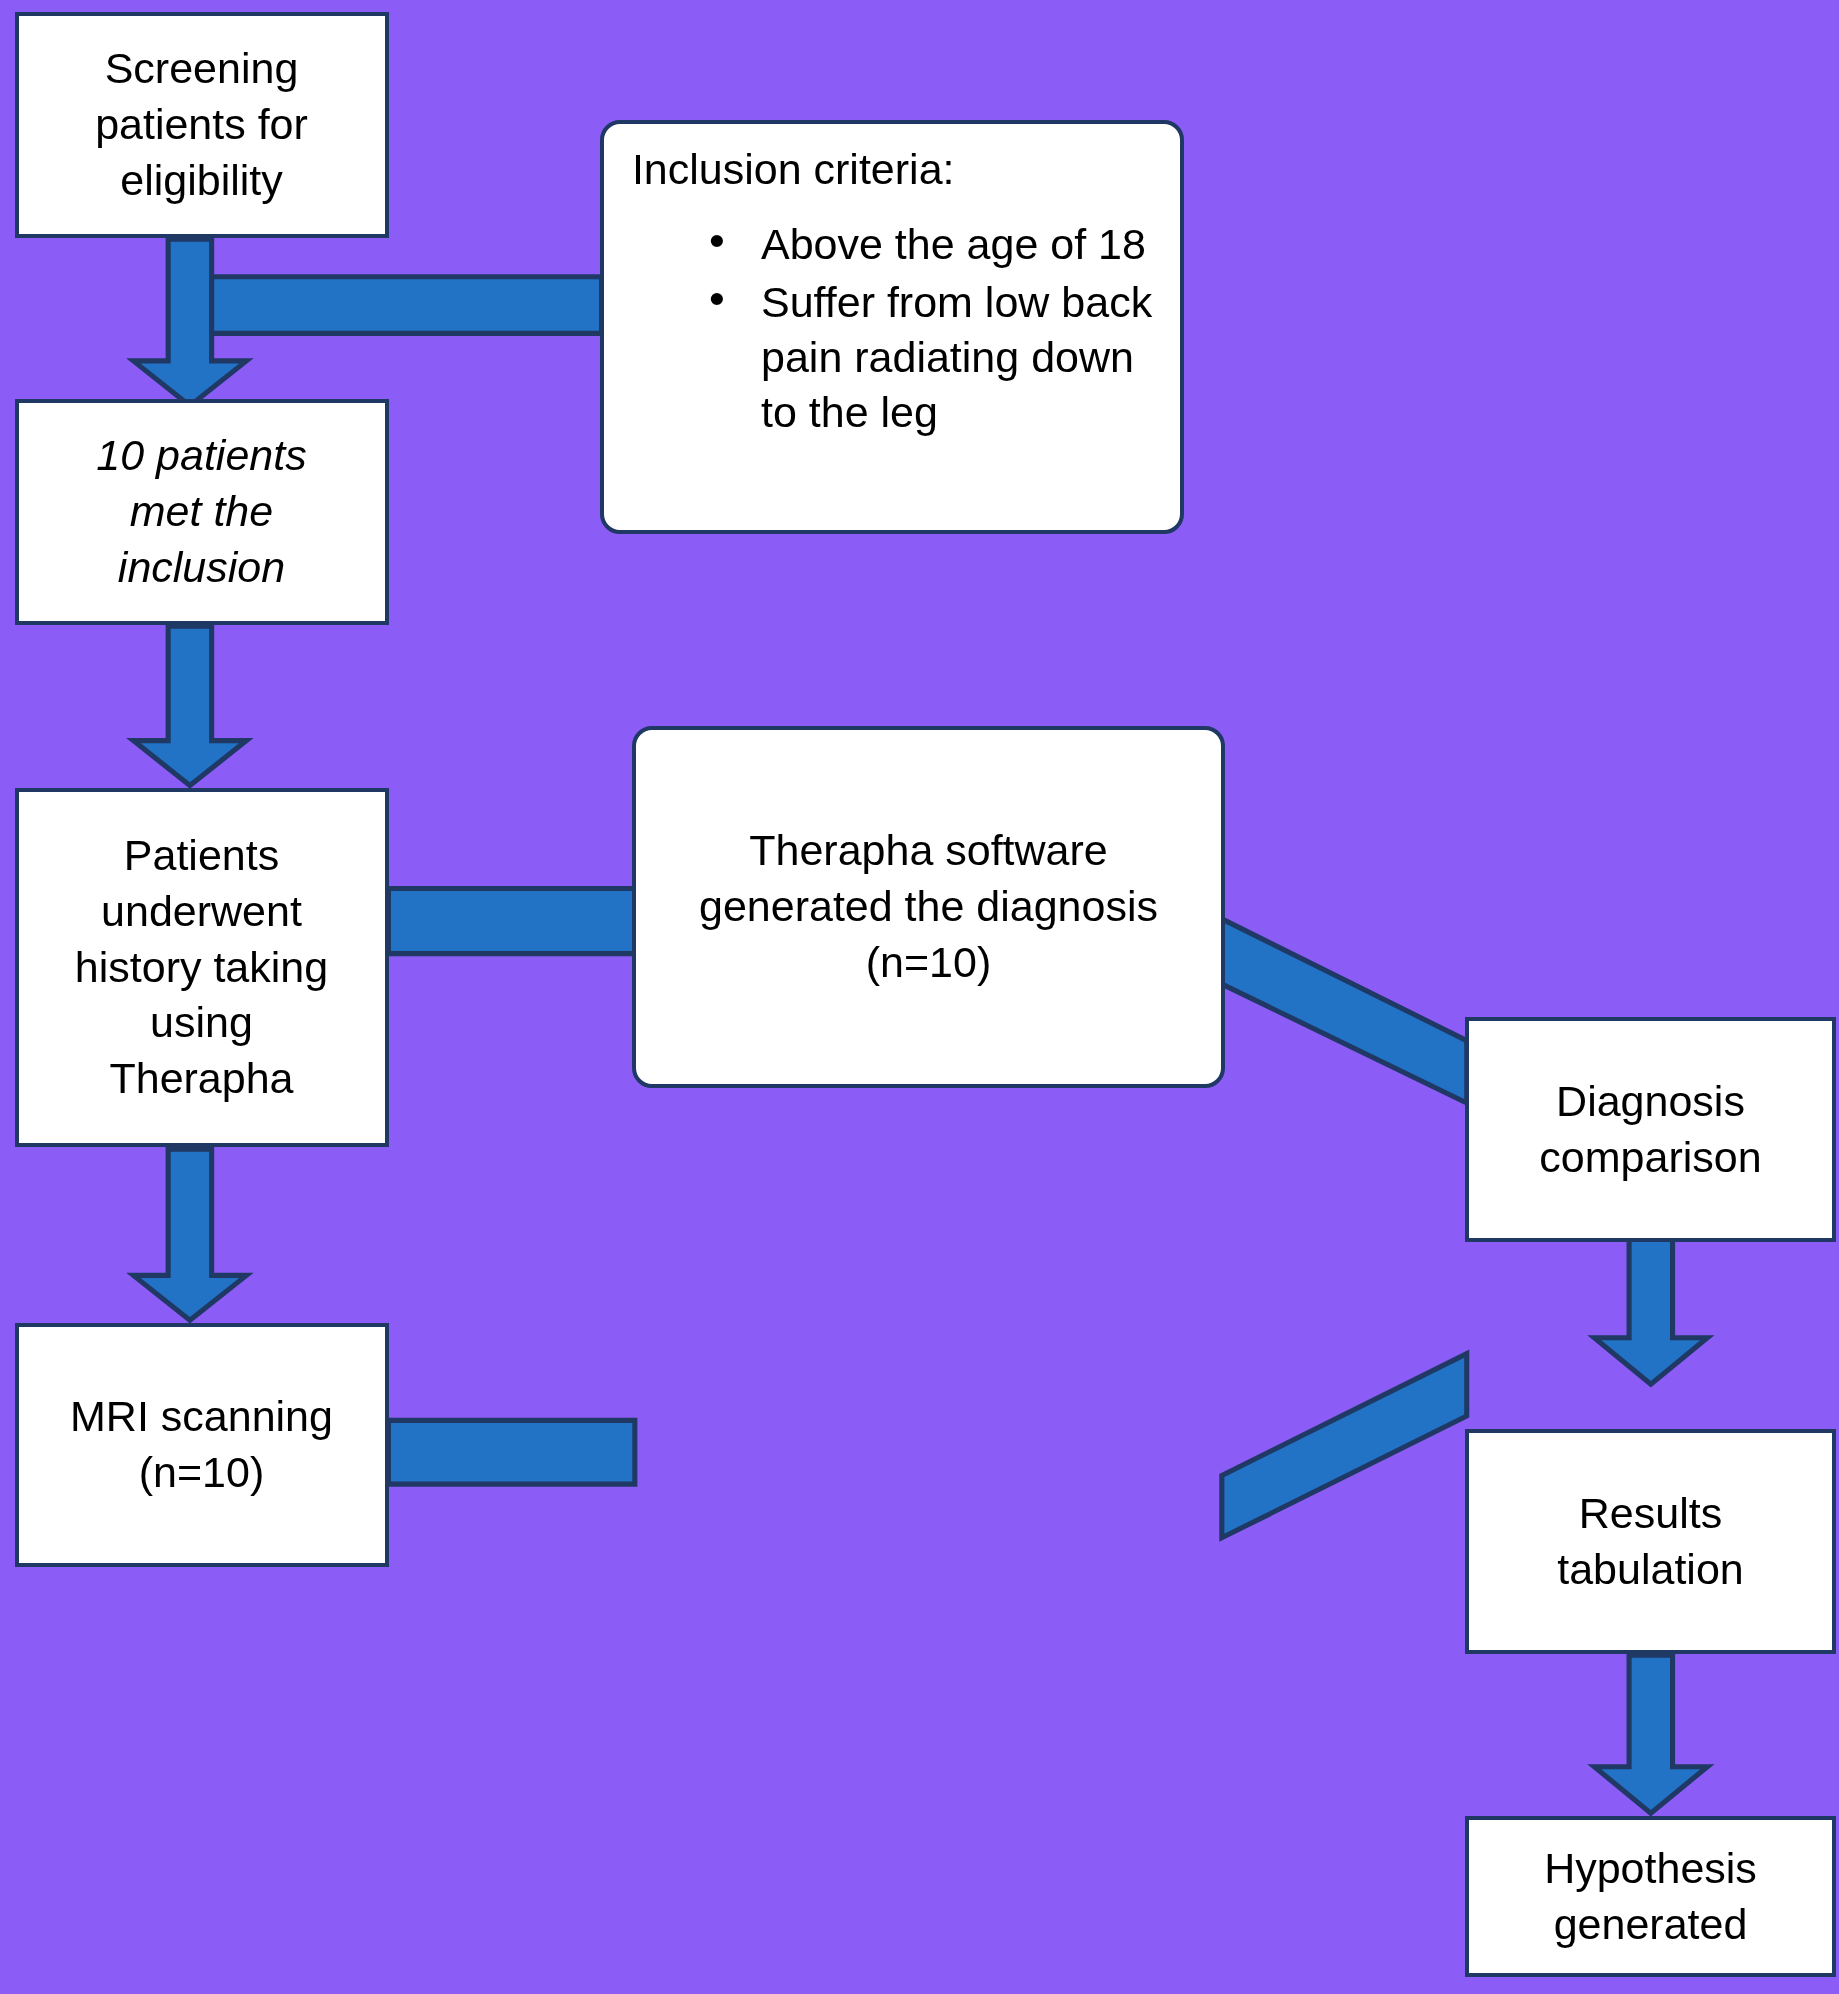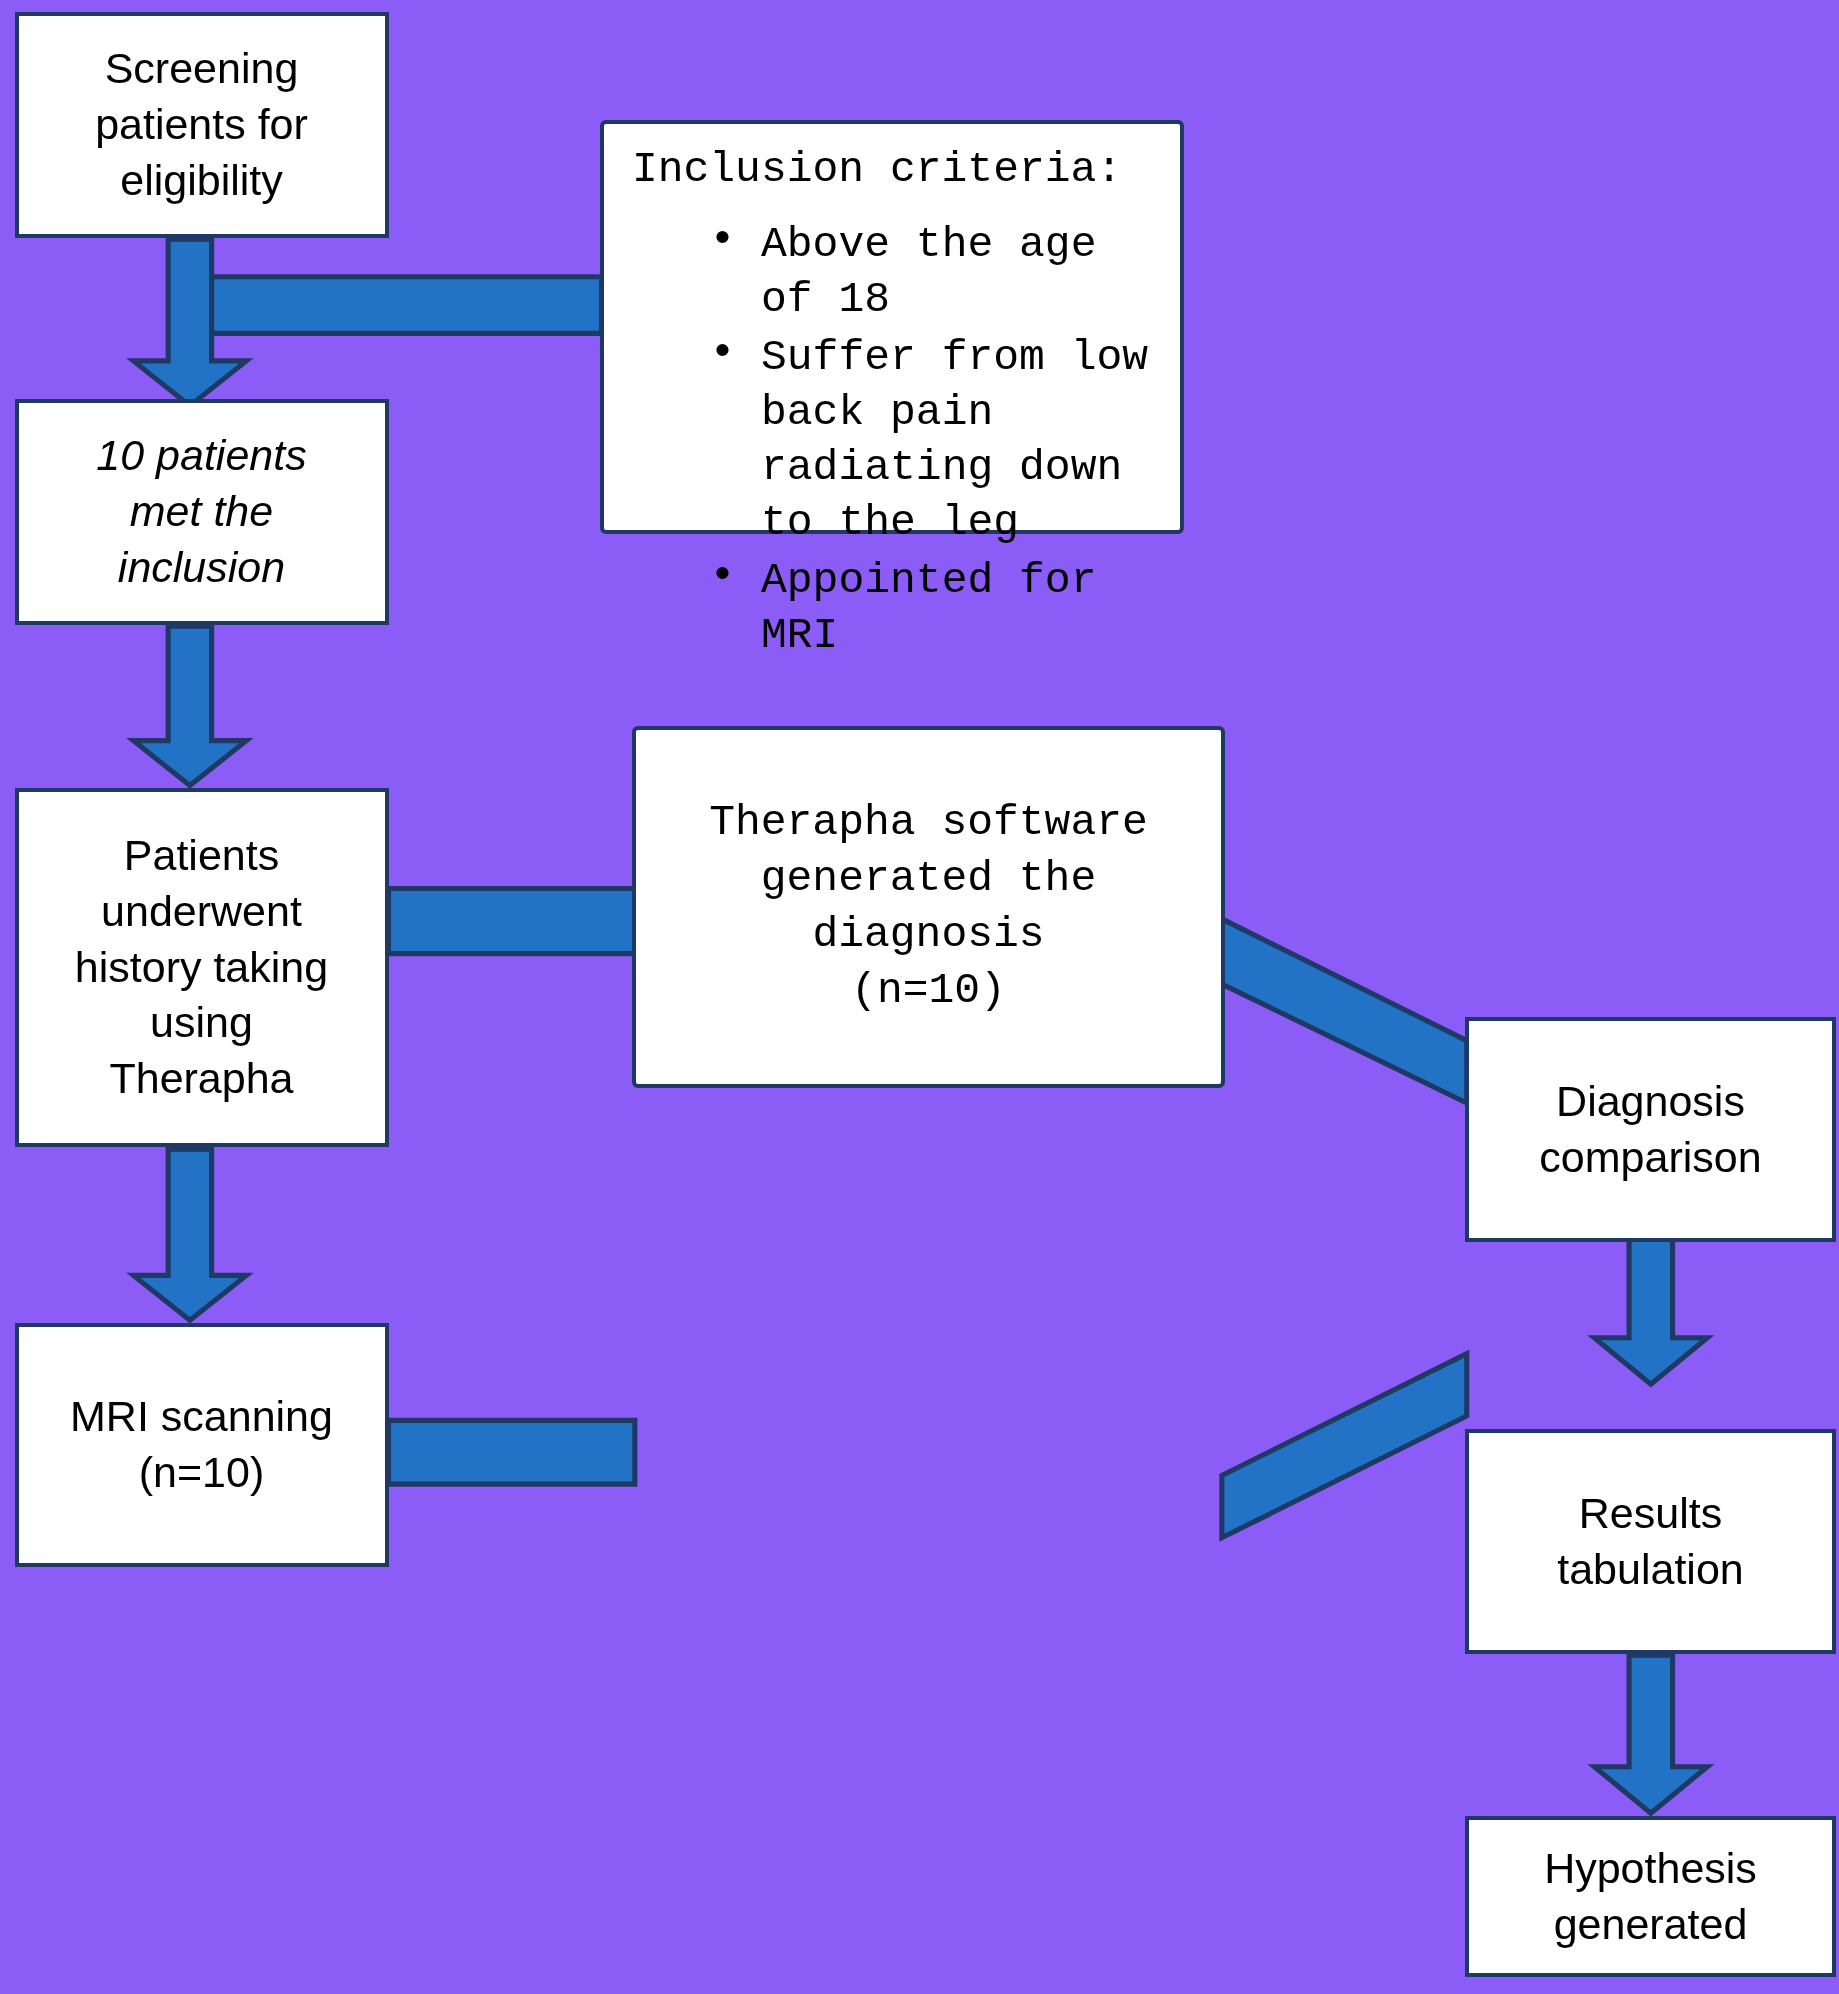--- a/index.html
+++ b/index.html
@@ -29,22 +29,21 @@
     background: #ffffff;
     border: 4.3px solid #1F3864;
     display: flex;
     align-items: center;
     justify-content: center;
     text-align: center;
     color: #000000;
     z-index: 5;
   }
   .node.rounded {
-    border-radius: 6px;
-    font-family: Liberation Mono, monospace;
+    border-radius: 20px;
   }
   .node .label {
     display: block;
     white-space: pre-line;
     line-height: 1.30;
     font-size: 43px;
     padding: 0 13px;
   }
   
   #node-screening   { left: 14.5px;   top: 11.6px;    width: 374px;  height: 226px; }
@@ -123,21 +122,20 @@
     <span class="label">Screening
 patients for
 eligibility</span>
   </div>
 
   <div class="node rounded" id="node-inclusion">
     <span class="crit-title">Inclusion criteria:</span>
     <ul class="crit-list">
       <li>Above the age of 18</li>
       <li>Suffer from low back pain radiating down to the leg</li>
-      <li>Appointed for MRI</li>
     </ul>
   </div>
 
   <div class="node" id="node-met">
     <span class="label">10 patients
 met the
 inclusion</span>
   </div>
 
   <div class="node" id="node-history">

